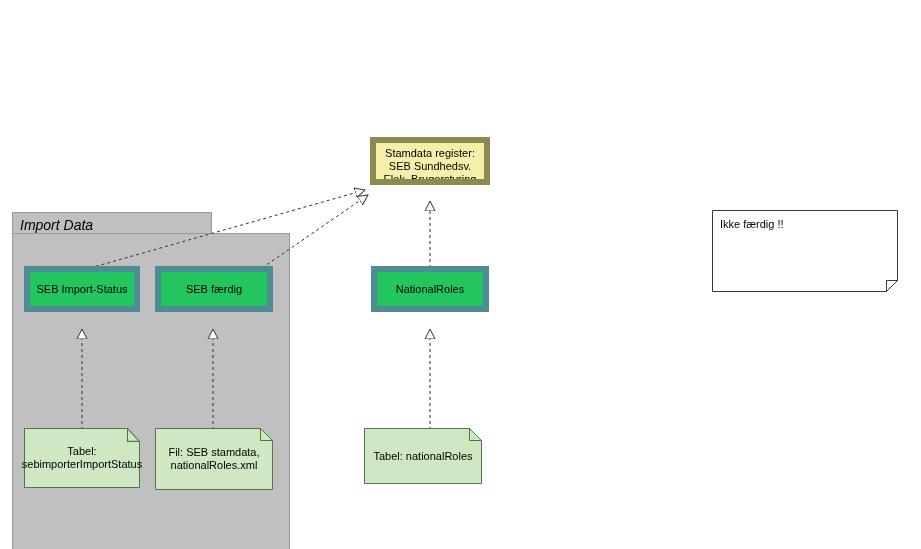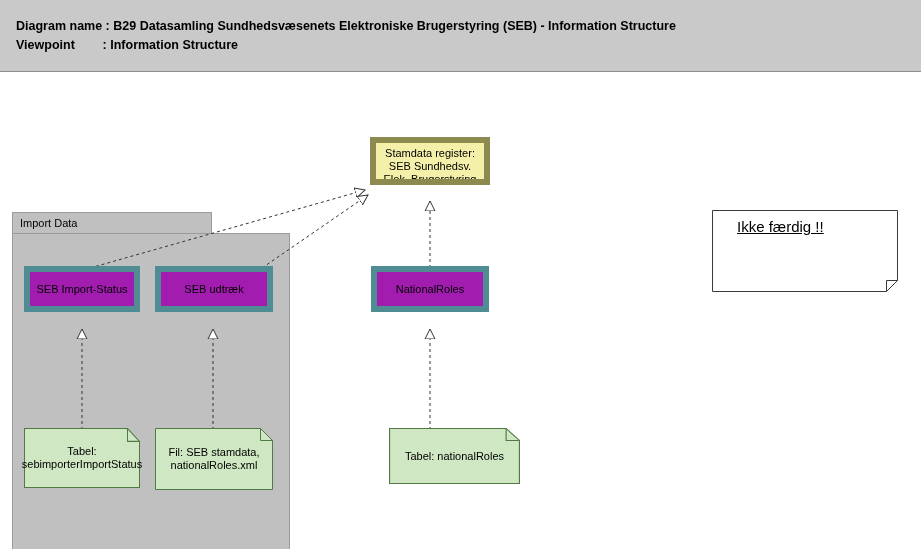--- a/index.html
+++ b/index.html
@@ -51,23 +51,24 @@
     width: 200px;
     height: 22px;
     background: #c0c0c0;
     border: 1px solid #9a9a9a;
     border-bottom: none;
     box-sizing: border-box;
   }
   .group-tab-label {
     position: absolute;
     left: 7px; top: 4px;
-    font-size: 11px;
+    font-size: 14px;
     color: #000;
     white-space: nowrap;
+    font-style: italic;
   }
   .group-body {
     position: absolute;
     left: 0; top: 21px;
     width: 278px;
     height: 318px;
     background: #c0c0c0;
     border: 1px solid #9a9a9a;
     box-sizing: border-box;
   }
@@ -81,21 +82,21 @@
     color: #000;
     text-align: center;
     display: flex;
     align-items: center;
     justify-content: center;
     line-height: 13px;
     overflow: hidden;
     padding: 2px 4px;
   }
   .node.object {
-    background: #a21caf;
+    background: #22c55e;
     border-color: #4f8c93;
   }
   .node.stamdata {
     background: #f5f0a9;
     border-color: #8c8a4f;
     align-items: flex-start;
     padding-top: 4px;
   }
 
   
@@ -125,43 +126,38 @@
     box-sizing: border-box;
   }
 
   
   .note {
     position: absolute;
     box-sizing: border-box;
   }
   .note .label {
     position: absolute;
-    left: 25px; top: 8px;
-    font-size: 15px;
-    color: #000;
-    text-decoration: underline;
+    left: 8px; top: 8px;
+    font-size: 11px;
+    color: #000;
   }
 
   svg.lines {
     position: absolute;
     left: 0; top: 0;
     width: 921px;
     height: 549px;
     pointer-events: none;
   }
 </style>
 </head>
 <body>
 
 <div id="canvas">
 
-  <div class="header">
-    <div class="header-line l1">Diagram name : B29 Datasamling Sundhedsvæsenets Elektroniske Brugerstyring (SEB) - Information Structure</div>
-    <div class="header-line l2">Viewpoint        : Information Structure</div>
-  </div>
 
   <div class="group" style="left:12px; top:212px; width:280px; height:340px;">
     <div class="group-tab">
       <span class="group-tab-label">Import Data</span>
     </div>
     <div class="group-body"></div>
   </div>
 
   <svg class="lines" viewBox="0 0 921 549">
     <defs>
@@ -185,21 +181,21 @@
 
   <div class="node stamdata" style="left:370px; top:137px; width:120px; height:48px;">
     <span>Stamdata register: SEB Sundhedsv. Elek. Brugerstyring</span>
   </div>
 
   <div class="node object" style="left:24px; top:266px; width:116px; height:46px;">
     <span>SEB Import-Status</span>
   </div>
 
   <div class="node object" style="left:155px; top:266px; width:118px; height:46px;">
-    <span>SEB udtræk</span>
+    <span>SEB færdig</span>
   </div>
 
   <div class="node object" style="left:371px; top:266px; width:118px; height:46px;justify-content:center;">
     <span>NationalRoles</span>
   </div>
 
   <div class="artifact" style="left:24px; top:428px; width:116px; height:60px;">
     <svg class="shape" viewBox="0 0 116 56" preserveAspectRatio="none">
       <path d="M0.5,0.5 L103.5,0.5 L115.5,12.5 L115.5,55.5 L0.5,55.5 Z" fill="#cfe7c2" stroke="#4f7a44" stroke-width="1"></path>
       <path d="M103.5,0.5 L103.5,12.5 L115.5,12.5" fill="none" stroke="#4f7a44" stroke-width="1"></path>
@@ -208,21 +204,21 @@
   </div>
 
   <div class="artifact" style="left:155px; top:428px; width:118px; height:62px;">
     <svg class="shape" viewBox="0 0 118 62" preserveAspectRatio="none">
       <path d="M0.5,0.5 L105.5,0.5 L117.5,12.5 L117.5,61.5 L0.5,61.5 Z" fill="#cfe7c2" stroke="#4f7a44" stroke-width="1"></path>
       <path d="M105.5,0.5 L105.5,12.5 L117.5,12.5" fill="none" stroke="#4f7a44" stroke-width="1"></path>
     </svg>
     <div class="label">Fil: SEB stamdata, nationalRoles.xml</div>
   </div>
 
-  <div class="artifact" style="left:389px; top:428px; width:131px; height:56px;">
+  <div class="artifact" style="left:364px; top:428px; width:118px; height:56px;">
     <svg class="shape" viewBox="0 0 118 56" preserveAspectRatio="none">
       <path d="M0.5,0.5 L105.5,0.5 L117.5,12.5 L117.5,55.5 L0.5,55.5 Z" fill="#cfe7c2" stroke="#4f7a44" stroke-width="1"></path>
       <path d="M105.5,0.5 L105.5,12.5 L117.5,12.5" fill="none" stroke="#4f7a44" stroke-width="1"></path>
     </svg>
     <div class="label">Tabel: nationalRoles</div>
   </div>
 
   <div class="note" style="left:712px; top:210px; width:186px; height:82px;">
     <svg class="shape" style="position:absolute;left:0;top:0;width:186px;height:82px;" viewBox="0 0 186 82" preserveAspectRatio="none">
       <path d="M0.5,0.5 L185.5,0.5 L185.5,70.5 L174.5,81.5 L0.5,81.5 Z" fill="#ffffff" stroke="#3a3a3a" stroke-width="1"></path>

